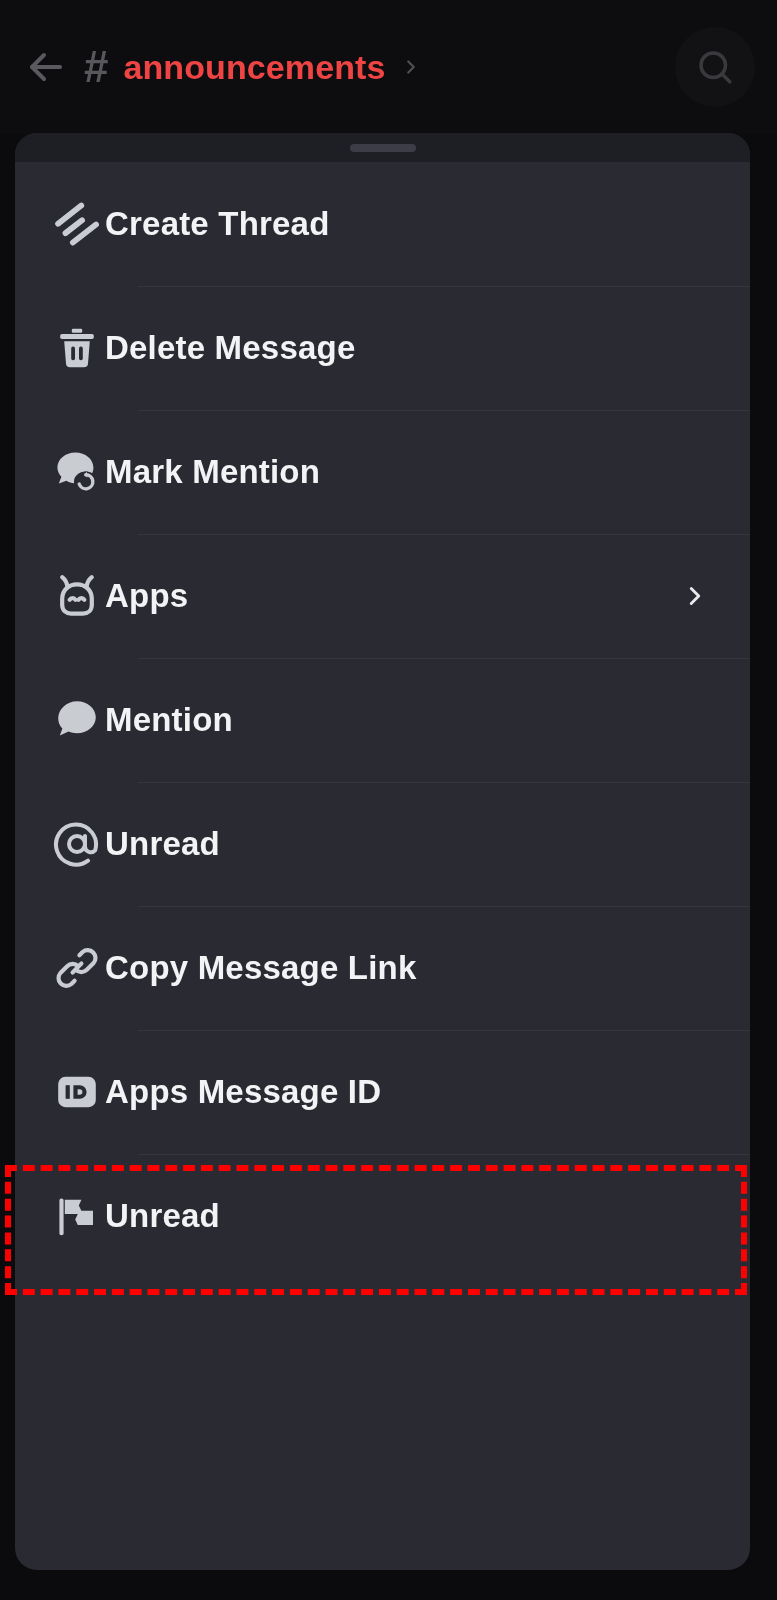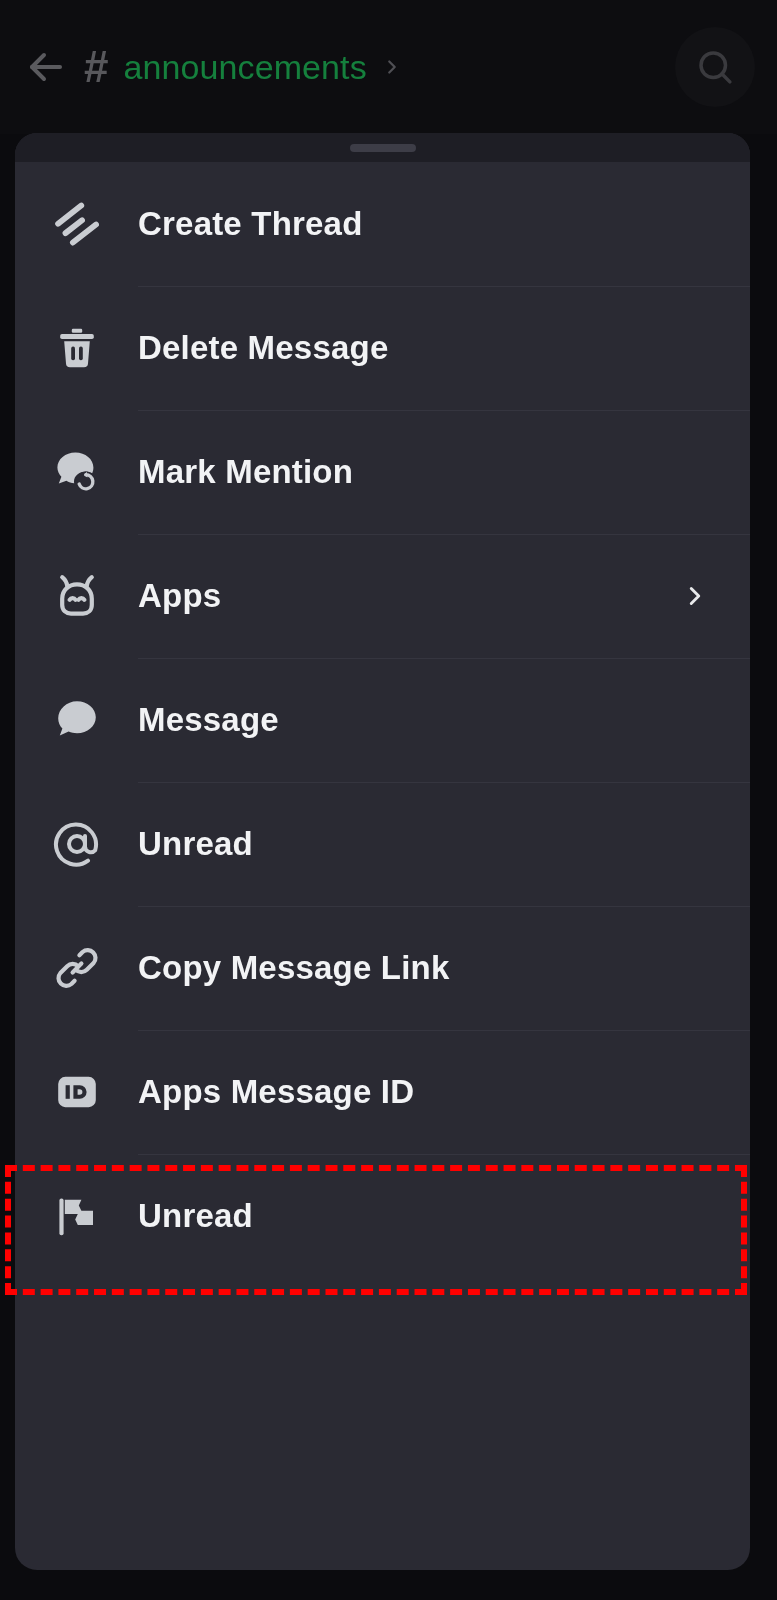--- a/index.html
+++ b/index.html
@@ -43,22 +43,22 @@
   #hash-icon {
     font-size: 44px;
     font-weight: 700;
     color: #58585c;
     line-height: 1;
     margin-right: 16px;
     letter-spacing: -1px;
   }
   #channel-title {
     font-size: 34px;
-    font-weight: 400;
-    color: #15803d;
+    font-weight: 700;
+    color: #ef4444;
     letter-spacing: 0.1px;
     white-space: nowrap;
   }
   #title-chevron {
     margin-left: 14px;
     display: flex;
     align-items: center;
   }
   #appbar-spacer { flex: 1 1 auto; }
   #search-button {
@@ -116,21 +116,20 @@
     background: #35353f;
   }
   .item-icon {
     width: 52px;
     flex: 0 0 auto;
     display: flex;
     align-items: center;
     justify-content: flex-start;
   }
   .item-label {
-    margin-left: 33px;
     font-size: 33px;
     font-weight: 700;
     color: #f2f3f5;
     letter-spacing: 0.2px;
     white-space: nowrap;
   }
   .item-trailing {
     margin-left: auto;
     margin-right: 40px;
     display: flex;
@@ -250,21 +249,21 @@
           </svg>
         </div>
       </div>
 
       <div class="menu-item">
         <div class="item-icon">
           <svg class="icon-svg" width="48" height="48" viewBox="0 0 24 24" fill="#c9ccd1">
             <path d="M12 2.6c5.2 0 9.4 3.5 9.4 8 0 4.4-4.2 8-9.4 8-1.5 0-2.9-.3-4.2-.8l-4.4 2 1.3-3.5c-1.3-1.4-2.1-3.2-2.1-5.2 0-4.5 4.2-8.5 9.4-8.5z"></path>
           </svg>
         </div>
-        <div class="item-label">Message</div>
+        <div class="item-label">Mention</div>
       </div>
 
       <div class="menu-item">
         <div class="item-icon">
           <svg class="icon-svg" width="48" height="48" viewBox="0 0 24 24" fill="none" stroke="#c9ccd1" stroke-width="2" stroke-linecap="round">
             <circle cx="12" cy="12" r="4"></circle>
             <path d="M16 8v5.2a2.9 2.9 0 0 0 5.1 1.9 10 10 0 1 0-3.6 5.2"></path>
           </svg>
         </div>
         <div class="item-label">Unread</div>

